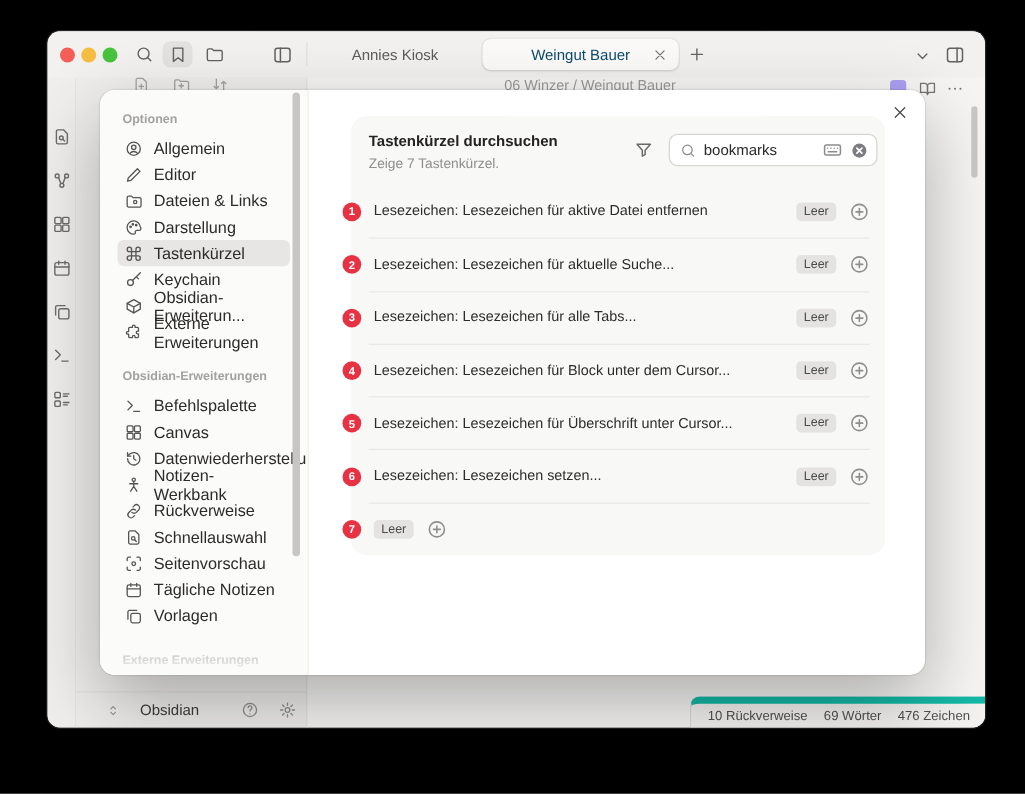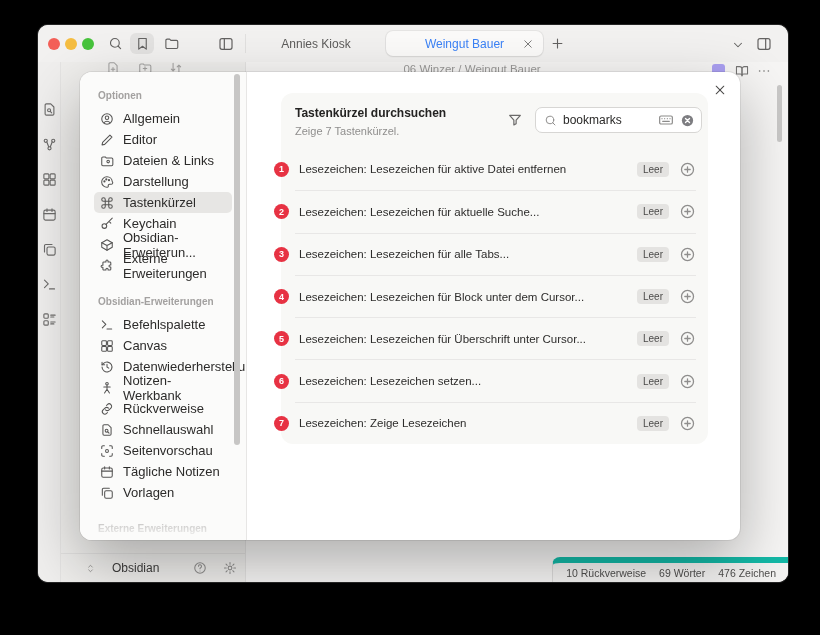--- a/index.html
+++ b/index.html
@@ -21,21 +21,21 @@
   .titlebar{position:absolute;left:0;top:0;width:100%;height:37px;background:#f2f1f0;}
   .tl{position:absolute;top:13px;width:12px;height:12px;border-radius:50%;display:block;}
   .tl.red{left:10px;background:#f35f57;}
   .tl.yellow{left:27px;background:#f5bd41;}
   .tl.green{left:44px;background:#47c33c;}
   .tb-icon{position:absolute;width:15px;height:15px;color:#636261;}
   .tb-box{position:absolute;left:92px;top:8px;width:24px;height:21px;background:#e3e2e1;border-radius:6px;}
   .v-div{position:absolute;left:207px;top:9px;width:1px;height:19px;background:#e1e0df;}
   .tab{position:absolute;top:6px;height:25px;display:flex;align-items:center;justify-content:center;font-size:12px;color:#5d5c5b;}
   .tab.t1{left:208px;width:140px;}
-  .tab.t2{left:348px;width:157px;background:#fbfaf9;border-radius:7px;color:#3b82f6;box-shadow:0 0 0 1px rgba(0,0,0,.05),0 1px 2px rgba(0,0,0,.07);}
+  .tab.t2{left:348px;width:157px;background:#fbfaf9;border-radius:7px;color:#0c4a6e;box-shadow:0 0 0 1px rgba(0,0,0,.05),0 1px 2px rgba(0,0,0,.07);}
   .tab-close{position:absolute;right:9px;top:6.5px;width:12px;height:12px;color:#6f6e6d;}
 
   
   .rail{position:absolute;left:0;top:37px;bottom:0;width:22px;background:#f0efee;border-right:1px solid #e5e4e3;}
   .rail .icon{position:absolute;left:4px;width:15px;height:15px;color:#6d6c6b;}
 
   
   .sidebar{position:absolute;left:23px;top:37px;bottom:0;width:184px;background:#efeeec;border-right:1px solid #e3e2e1;}
   .ghost-ic{position:absolute;top:-1px;width:14px;height:14px;color:#a2a1a0;}
   .vault{position:absolute;left:0;right:0;bottom:0;height:29px;border-top:1px solid #e2e1e0;
@@ -550,21 +550,20 @@
           <span class="hk-chip">Leer</span>
           <span class="hk-plus icon">
               <svg viewBox="0 0 24 24" fill="none" stroke="currentColor" stroke-width="1.8" stroke-linecap="round" stroke-linejoin="round">
                 <circle cx="12" cy="12" r="8.5"></circle>
                 <path d="M12 8.2v7.6M8.2 12h7.6"></path>
               </svg>
             </span>
         </div>
         <div class="hk-row">
           <span class="hk-badge">7</span>
-          <span class="hk-label">Lesezeichen: Zeige Lesezeichen</span>
           <span class="hk-chip">Leer</span>
           <span class="hk-plus icon">
               <svg viewBox="0 0 24 24" fill="none" stroke="currentColor" stroke-width="1.8" stroke-linecap="round" stroke-linejoin="round">
                 <circle cx="12" cy="12" r="8.5"></circle>
                 <path d="M12 8.2v7.6M8.2 12h7.6"></path>
               </svg>
             </span>
         </div>
       </div>
     </div>

